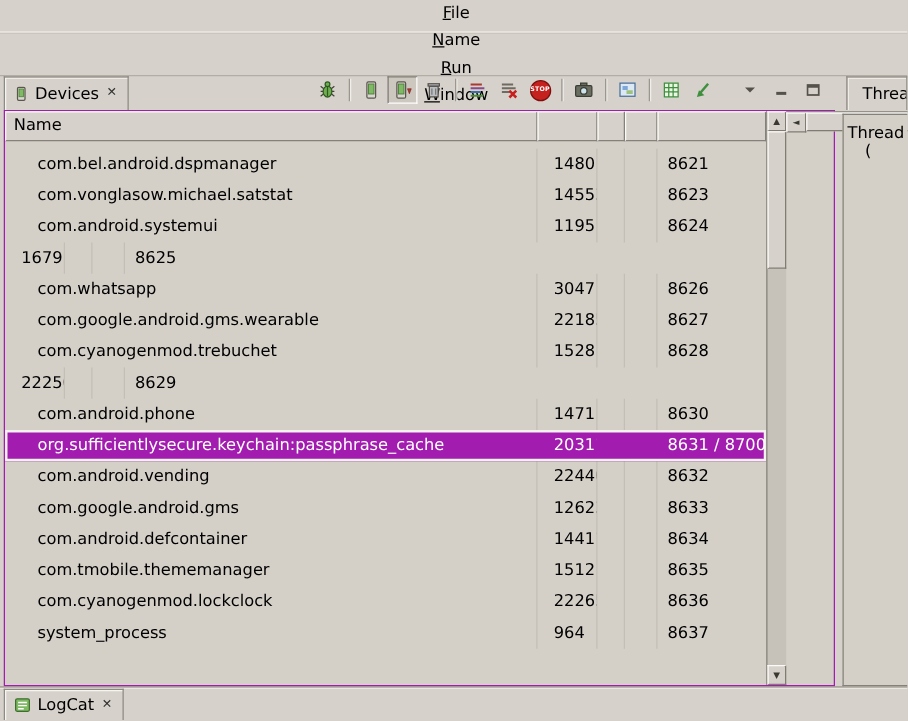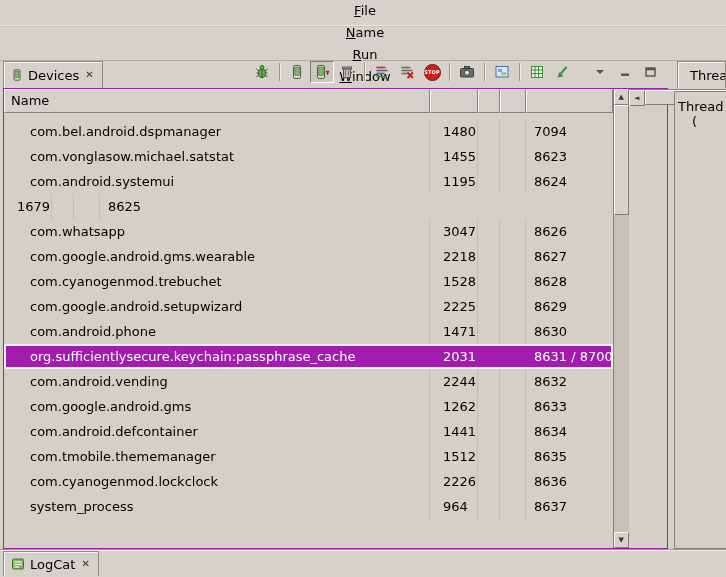--- a/index.html
+++ b/index.html
@@ -366,21 +366,21 @@
               <div class="hcell c2"></div>
               <div class="hcell c3"></div>
               <div class="hcell c4"></div>
             </div>
           <div class="grid-body">
               <div class="trow">
                 <div class="cell c0">com.bel.android.dspmanager</div>
                 <div class="cell c1">1480</div>
                 <div class="cell c2"></div>
                 <div class="cell c3"></div>
-                <div class="cell c4">7094</div>
+                <div class="cell c4">8621</div>
               </div>
               <div class="trow">
                 <div class="cell c0">com.vonglasow.michael.satstat</div>
                 <div class="cell c1">14553</div>
                 <div class="cell c2"></div>
                 <div class="cell c3"></div>
                 <div class="cell c4">8623</div>
               </div>
               <div class="trow">
                 <div class="cell c0">com.android.systemui</div>
@@ -410,21 +410,20 @@
                 <div class="cell c4">8627</div>
               </div>
               <div class="trow">
                 <div class="cell c0">com.cyanogenmod.trebuchet</div>
                 <div class="cell c1">1528</div>
                 <div class="cell c2"></div>
                 <div class="cell c3"></div>
                 <div class="cell c4">8628</div>
               </div>
               <div class="trow">
-                <div class="cell c0">com.google.android.setupwizard</div>
                 <div class="cell c1">22250</div>
                 <div class="cell c2"></div>
                 <div class="cell c3"></div>
                 <div class="cell c4">8629</div>
               </div>
               <div class="trow">
                 <div class="cell c0">com.android.phone</div>
                 <div class="cell c1">1471</div>
                 <div class="cell c2"></div>
                 <div class="cell c3"></div>

